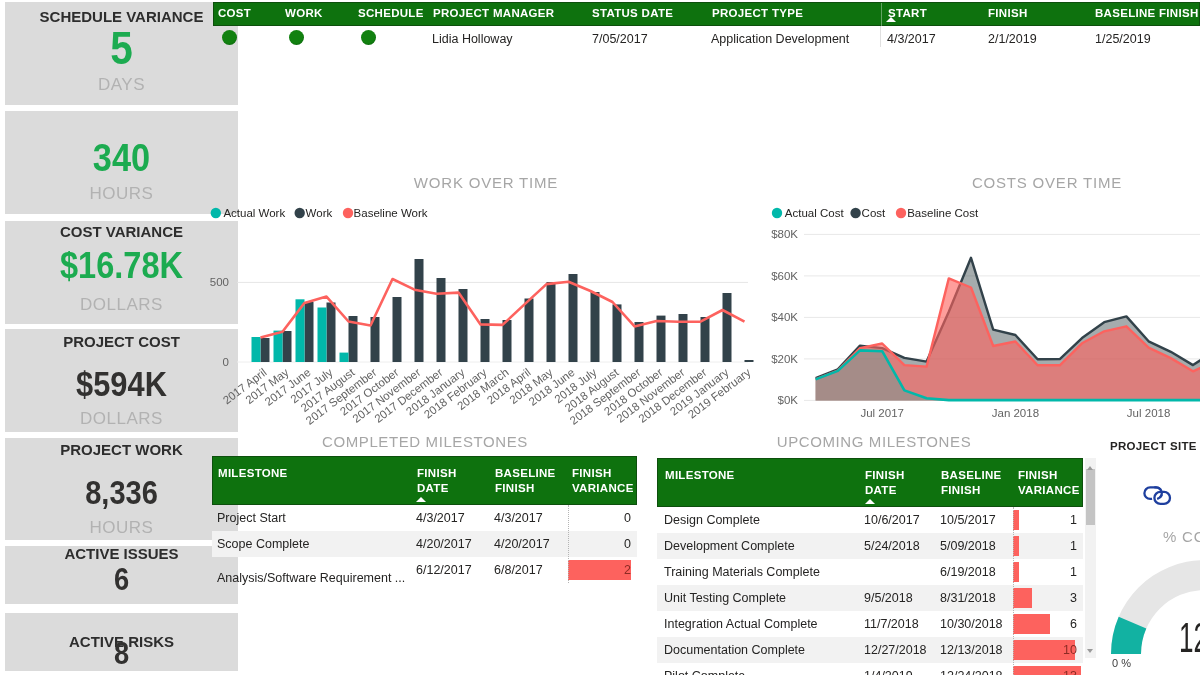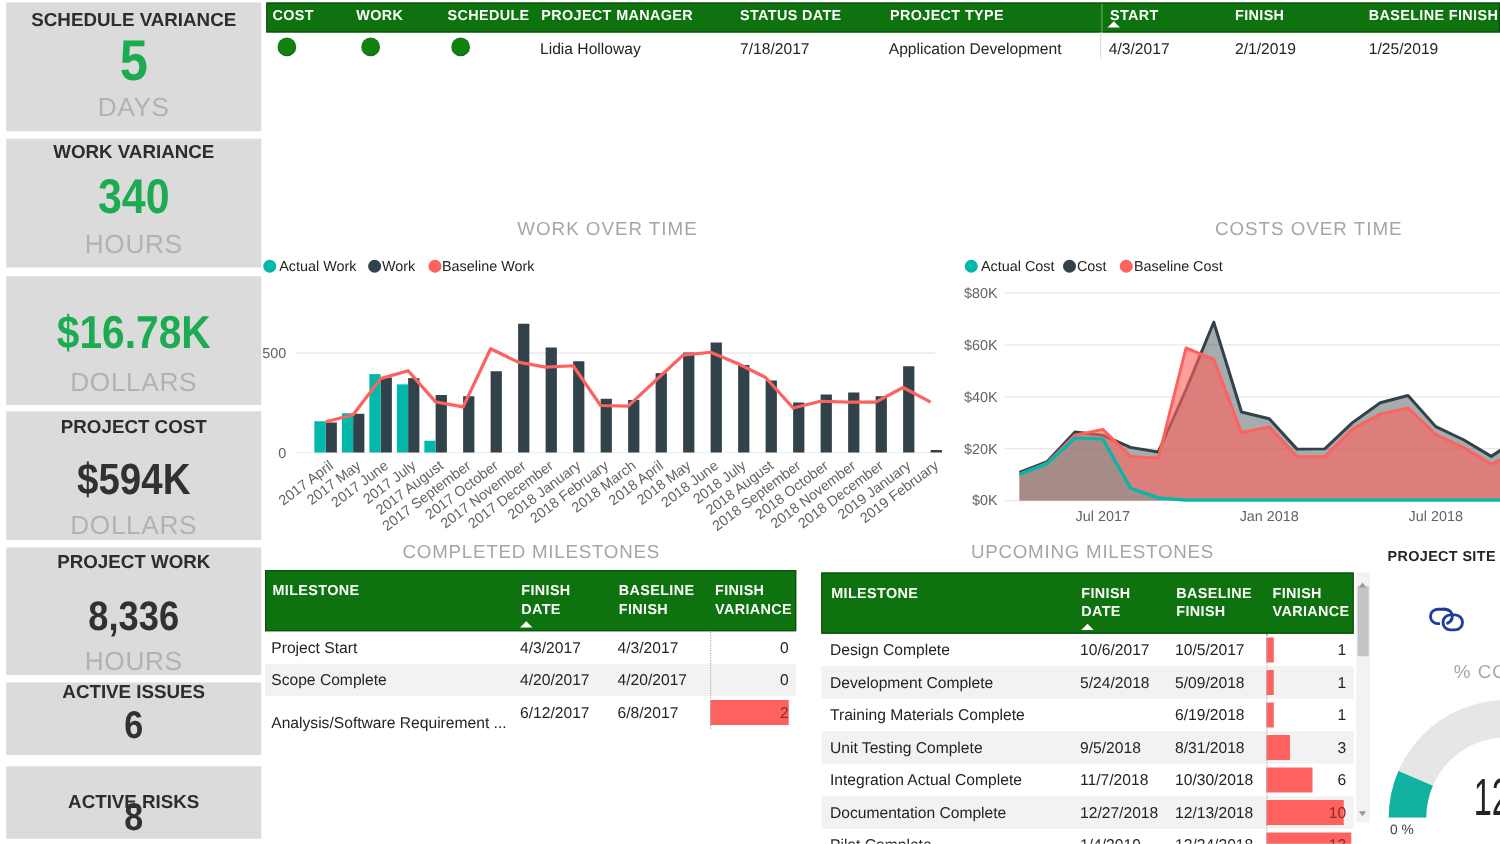--- a/index.html
+++ b/index.html
@@ -1,47 +1,47 @@
 <!DOCTYPE html>
 <html><head><meta charset="utf-8"><style>
 *{margin:0;padding:0;box-sizing:border-box}
 html,body{width:1200px;height:675px;overflow:hidden;background:#fff}
 body{font-family:"Liberation Sans",sans-serif;position:relative;transform:translateZ(0);will-change:transform}
 .abs{position:absolute}
 svg{position:absolute}
 .axl{font-family:"Liberation Sans",sans-serif;font-size:11.5px;fill:#636363}
 .leg{font-family:"Liberation Sans",sans-serif;font-size:11.5px;fill:#252423}
 .ctitle{font-family:"Liberation Sans",sans-serif;font-size:15px;fill:#a6a6a6;letter-spacing:.8px}
-.kpi{position:absolute;left:5px;width:204px;background:#dbdbdb}
+.kpi{position:absolute;left:5px;width:233px;background:#dbdbdb}
 .kpi .t{position:absolute;left:0;width:100%;text-align:center;font-size:15px;font-weight:700;color:#2d2d2d}
 .kpi .v{position:absolute;left:0;width:100%;text-align:center;font-weight:700;color:#1cab50;line-height:1;transform:scaleX(0.88);transform-origin:center}
 .kpi .v.dk{color:#323130}
-.kpi .s{position:absolute;left:0;width:100%;text-align:center;font-size:21px;color:#b2b2b2;letter-spacing:.5px}
+.kpi .s{position:absolute;left:0;width:100%;text-align:center;font-size:17px;color:#b2b2b2;letter-spacing:.5px}
 .gh{position:absolute;background:#0e720e;color:#fff;font-weight:700;border:1px solid #0d4f0d}
 .gh .c{position:absolute;font-size:11.5px;letter-spacing:.3px;white-space:nowrap;line-height:15px}
 .rowtxt{position:absolute;font-size:12.5px;color:#252423}
 .tri{position:absolute;width:0;height:0;border-left:5px solid transparent;border-right:5px solid transparent;border-bottom:5px solid #fff}
 .mtitle{position:absolute;font-size:15px;color:#a6a6a6;letter-spacing:.6px;text-align:center}
 .dot{position:absolute;width:15.5px;height:15.5px;border-radius:50%;background:radial-gradient(circle at 45% 40%,#128110 55%,#07560a)}
 .rowband{position:absolute;background:#f2f2f2}
 .dotline{position:absolute;width:0;border-left:1px dotted #b5b5b5}
 .dbar{position:absolute;background:#fd625e;height:20px}
 </style></head>
 <body>
 <div class="kpi" style="top:2px;height:103px">
     <div class="t" style="top:6px">SCHEDULE VARIANCE</div>
     <div class="v " style="font-size:46px;top:23.0px">5</div>
     <div class="s" style="top:73px">DAYS</div>
   </div>
 <div class="kpi" style="top:111px;height:103px">
-    <div class="t" style="top:2px">WORK VARIANCE</div>
     <div class="v " style="font-size:39px;top:27.2px">340</div>
     <div class="s" style="top:73px">HOURS</div>
   </div>
 <div class="kpi" style="top:221px;height:103px">
+    <div class="t" style="top:1.6px">COST VARIANCE</div>
     <div class="v " style="font-size:37px;top:26.1px">$16.78K</div>
     <div class="s" style="top:73.7px">DOLLARS</div>
   </div>
 <div class="kpi" style="top:329px;height:103px">
     <div class="t" style="top:4px">PROJECT COST</div>
     <div class="v dk" style="font-size:35px;top:36.5px">$594K</div>
     <div class="s" style="top:79.5px">DOLLARS</div>
   </div>
 <div class="kpi" style="top:438px;height:102px">
     <div class="t" style="top:2.6px">PROJECT WORK</div>
@@ -63,21 +63,21 @@
     <span class="c" style="left:219px;top:3px">PROJECT MANAGER</span>
     <span class="c" style="left:378px;top:3px">STATUS DATE</span>
     <span class="c" style="left:498px;top:3px">PROJECT TYPE</span>
     <span class="c" style="left:674px;top:3px">START</span>
     <span class="c" style="left:774px;top:3px">FINISH</span>
     <span class="c" style="left:881px;top:3px">BASELINE FINISH</span>
     <div style="position:absolute;left:667px;top:0;width:1px;height:24px;background:rgba(255,255,255,.35)"></div>
   </div>
 <div class="tri" style="left:886px;top:16.5px"></div>
 <div class="rowtxt" style="left:432px;top:32px">Lidia Holloway</div>
-<div class="rowtxt" style="left:592px;top:32px">7/18/2017</div>
+<div class="rowtxt" style="left:592px;top:32px">7/05/2017</div>
 <div class="rowtxt" style="left:711px;top:32px">Application Development</div>
 <div class="rowtxt" style="left:887px;top:32px">4/3/2017</div>
 <div class="rowtxt" style="left:988px;top:32px">2/1/2019</div>
 <div class="rowtxt" style="left:1095px;top:32px">1/25/2019</div>
 <div class="dot" style="left:221.5px;top:29.5px"></div>
 <div class="dot" style="left:288.5px;top:29.5px"></div>
 <div class="dot" style="left:360.5px;top:29.5px"></div>
 <div style="position:absolute;left:880px;top:26px;width:1px;height:21px;background:#e0e0e0"></div>
 <svg style="left:200px;top:168px" width="560" height="262" xmlns="http://www.w3.org/2000/svg">
     <line x1="37" y1="114.4" x2="548" y2="114.4" stroke="#e6e6e6" stroke-width="1"></line>

